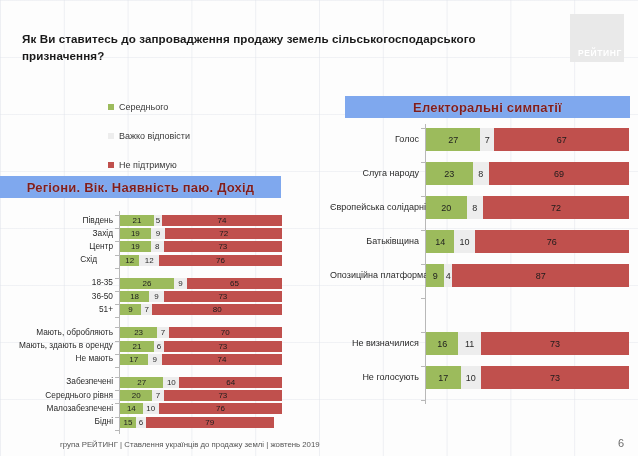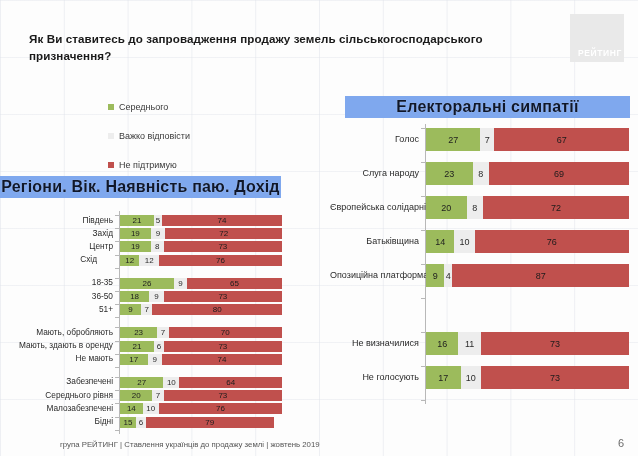--- a/index.html
+++ b/index.html
@@ -30,37 +30,37 @@
     position:absolute;left:0;right:2px;bottom:4px;
     text-align:right;
     font-size:8.5px;font-weight:bold;letter-spacing:.6px;
     color:#ffffff;
   }
 
   
   #title{
     position:absolute;left:22px;top:30px;width:490px;
     font-size:11.6px;font-weight:bold;color:#1a1a1a;
-    line-height:17px;letter-spacing:.1px;margin-left:7px;
+    line-height:17px;letter-spacing:.1px;
   }
 
   
   #legend{position:absolute;left:108px;top:100px;}
   .leg-row{display:flex;align-items:center;height:14px;margin-bottom:15px;}
   .leg-sw{width:6px;height:6px;margin-right:5px;flex:none;}
   .leg-lb{font-size:9px;color:#3a3a3a;white-space:nowrap;}
 
   
   .banner{
     position:absolute;height:22px;
     background:#7FA8EE;
     display:flex;align-items:center;justify-content:center;
   }
   .banner span{
-    color:#0f172a;font-weight:bold;font-size:16px;letter-spacing:.2px;
+    color:#7f1d1d;font-weight:bold;font-size:13px;letter-spacing:.2px;
     text-shadow:0 0 1px rgba(255,255,255,.5);
     white-space:nowrap;
   }
   #banner-left{left:0px;top:176px;width:281px;}
   #banner-right{left:345px;top:96px;width:285px;}
 
   
   .chart{position:absolute;}
   #chart-left{left:0px;top:205px;width:300px;height:225px;}
   #chart-right{left:330px;top:120px;width:305px;height:305px;}

